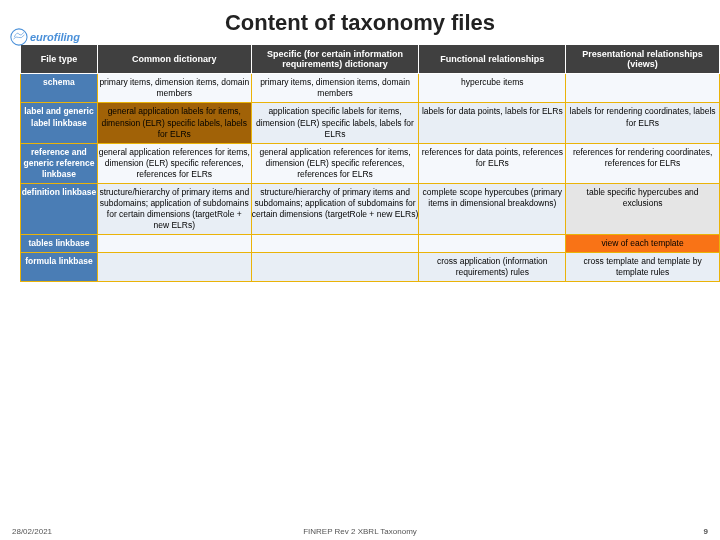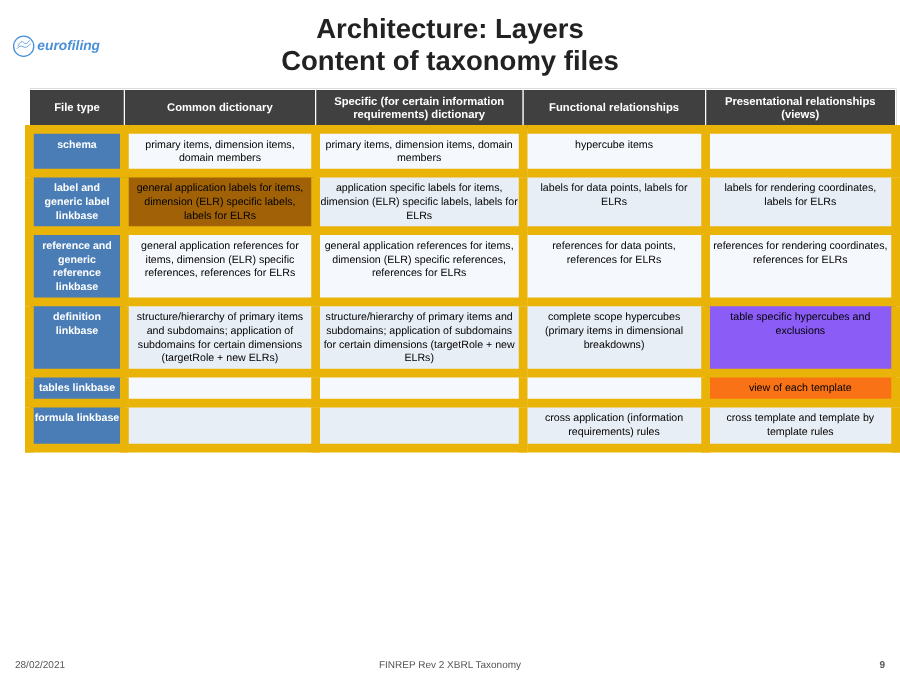--- a/index.html
+++ b/index.html
@@ -43,21 +43,21 @@
       background: #404040;
       color: #fff;
       font-weight: bold;
       text-align: center;
       padding: 4px 3px;
       border: 1px solid #fff;
       vertical-align: middle;
     }
 
     td {
-      border: 7px solid #eab308;
+      border: 1px solid #eab308;
       padding: 3px 0;
       vertical-align: top;
       text-align: center;
       font-size: 8.5px;
       line-height: 1.3;
     }
 
     tr:nth-child(even) td {
       background: #e8eef5;
     }
@@ -114,21 +114,20 @@
       <circle cx="21" cy="21" r="19" fill="none" stroke="#4a90d9" stroke-width="2.5"></circle>
       <path d="M10 21 Q16 8 21 14 Q26 20 32 10" fill="none" stroke="#4a90d9" stroke-width="1.5"></path>
       <path d="M8 26 Q14 18 20 22 Q26 26 34 16" fill="none" stroke="#4a90d9" stroke-width="1.5"></path>
     </svg>
     <span class="logo-text">eurofiling</span>
   </div>
 </div>
 
 <div class="header-area">
   <div class="main-title">
-    <div>Architecture: Layers</div>
     <div>Content of taxonomy files</div>
   </div>
 </div>
 
 <div style="padding: 0 10px;">
   <table>
     <thead>
       <tr>
         <th style="width:11%">File type</th>
         <th style="width:22%">Common dictionary</th>
@@ -157,21 +156,21 @@
           <td style="background: rgb(245, 248, 252);">general application references for items, dimension (ELR) specific references, references for ELRs</td>
           <td style="background: rgb(245, 248, 252);">general application references for items, dimension (ELR) specific references, references for ELRs</td>
           <td style="background: rgb(245, 248, 252);">references for data points, references for ELRs</td>
           <td style="background: rgb(245, 248, 252);">references for rendering coordinates, references for ELRs</td>
         </tr>
         <tr>
           <td class="row-header">definition linkbase</td>
           <td style="background: rgb(232, 238, 245);">structure/hierarchy of primary items and subdomains; application of subdomains for certain dimensions (targetRole + new ELRs)</td>
           <td style="background: rgb(232, 238, 245);">structure/hierarchy of primary items and subdomains; application of subdomains for certain dimensions (targetRole + new ELRs)</td>
           <td style="background: rgb(232, 238, 245);">complete scope hypercubes (primary items in dimensional breakdowns)</td>
-          <td style="background: #8b5cf6;">table specific hypercubes and exclusions</td>
+          <td style="background: #e5e5e5;">table specific hypercubes and exclusions</td>
         </tr>
         <tr>
           <td class="row-header">tables linkbase</td>
           <td style="background: rgb(245, 248, 252);"></td>
           <td style="background: rgb(245, 248, 252);"></td>
           <td style="background: rgb(245, 248, 252);"></td>
           <td style="background: #f97316;">view of each template</td>
         </tr>
         <tr>
           <td class="row-header">formula linkbase</td>

